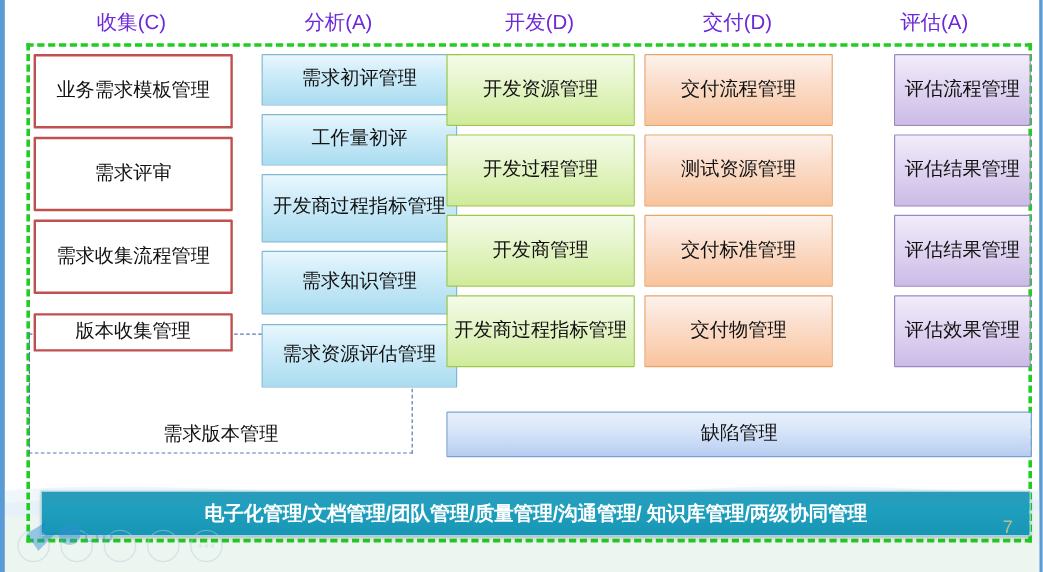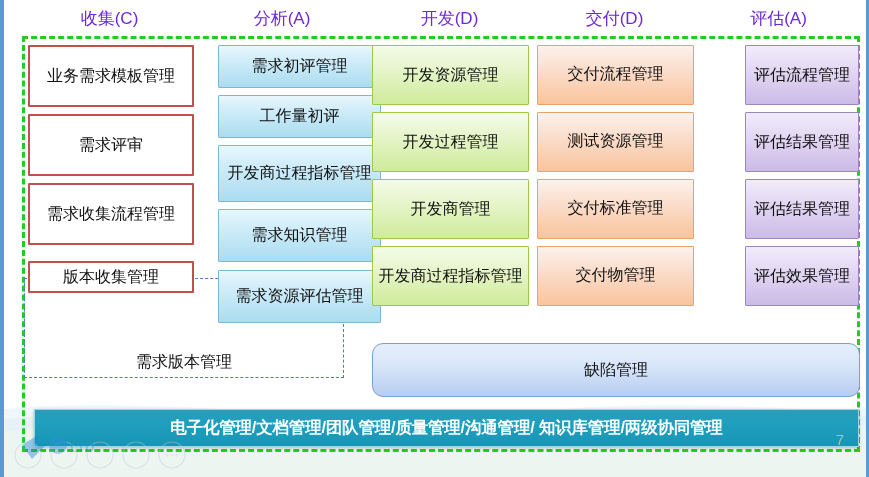--- a/index.html
+++ b/index.html
@@ -111,21 +111,21 @@
   #versionlabel{
     position:absolute;left:20px;top:348px;width:320px;height:28px;
     display:flex;align-items:center;justify-content:center;
     font-size:16px;color:#111111;
   }
 
   
   #defectrow{
     position:absolute;left:368px;top:343px;width:488px;height:38px;
   }
-  #defectrow .box{height:54px;margin:0;font-size:16px;border-radius:11px;}
+  #defectrow .box{height:38px;margin:0;font-size:16px;}
 
   
   #bottombar{
     position:absolute;left:30px;top:409px;width:823px;height:36px;
     background:linear-gradient(to bottom,#2a9cba 0%,#1f9fbe 40%,#1795b4 100%);
     border:1px solid #9fd4e4;
     display:flex;align-items:center;justify-content:center;
     color:#ffffff;font-weight:bold;font-size:16.5px;
     letter-spacing:-0.2px;
     box-shadow:0 1px 3px rgba(0,0,0,.25);

